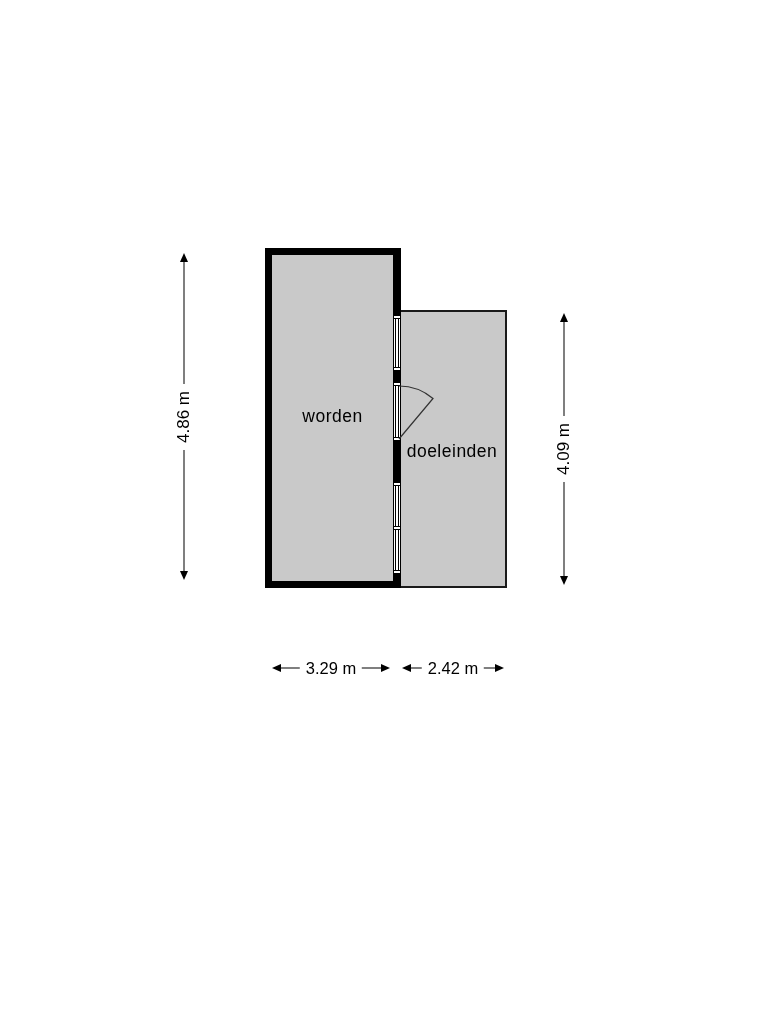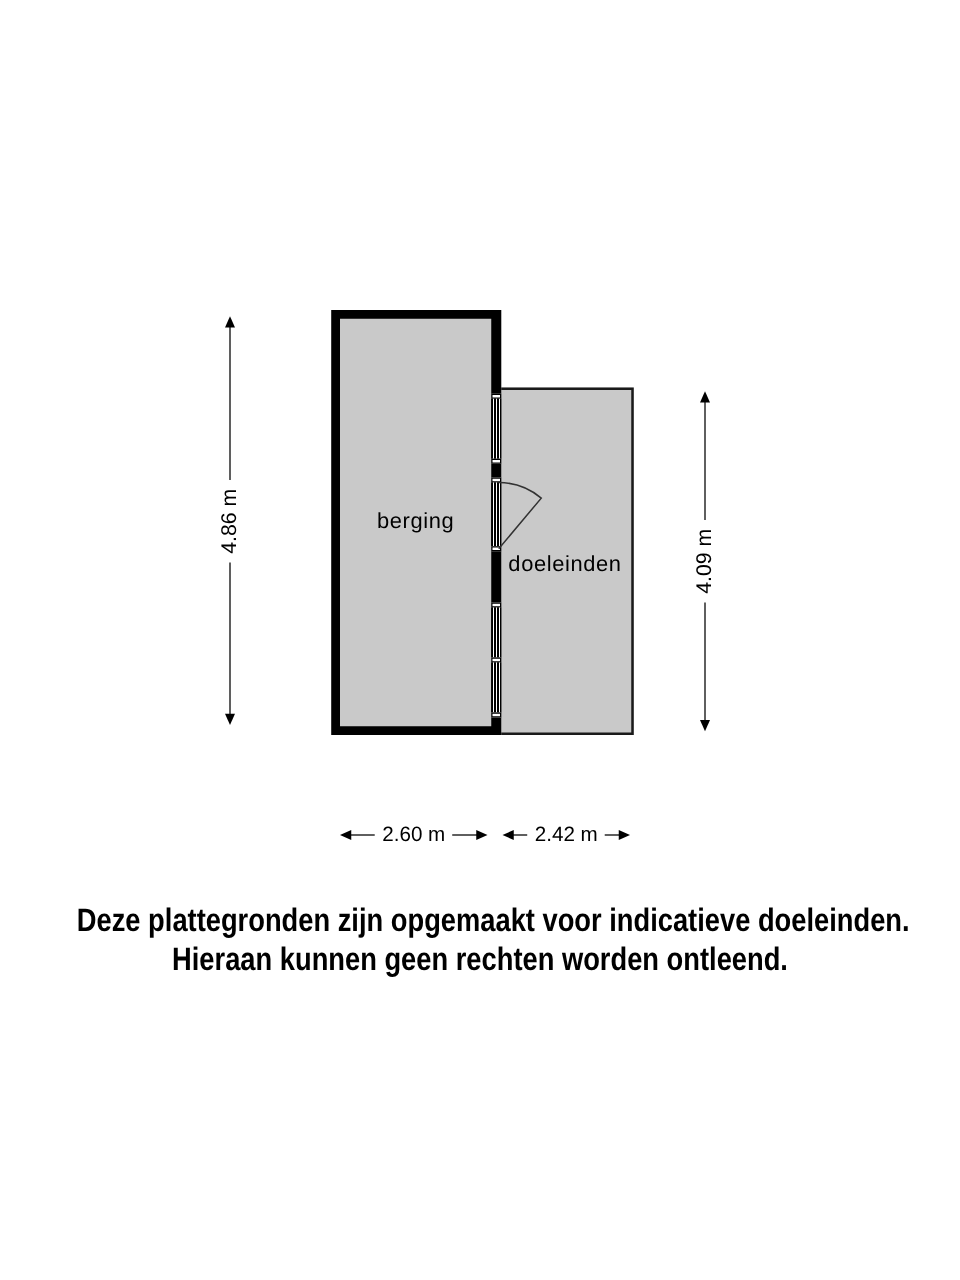--- a/index.html
+++ b/index.html
@@ -121,49 +121,45 @@
   <div class="wallseg cap-seg ws7"></div>
   <div class="wallseg window-seg ws8"></div>
   <div class="wallseg cap-seg ws9"></div>
   <div class="wallseg window-seg ws10"></div>
   <div class="wallseg cap-seg ws11"></div>
 
   <svg class="door-svg" width="48" height="62" viewBox="0 0 48 62">
     <path d="M 4 5 A 53 53 0 0 1 38 17.5 L 4 58" fill="none" stroke="#333" stroke-width="1.2"></path>
   </svg>
 
-  <div class="room-label label-berging">berging</div>
+  <div class="room-label label-berging">worden</div>
   <div class="room-label label-overkapping">doeleinden</div>
 
   <div class="dim dim-v dim-left">
     <span class="arrow arrow-up"></span>
     <div class="line"></div>
     <span class="arrow arrow-down"></span>
     <span class="dim-label">4.86 m</span>
   </div>
 
   <div class="dim dim-v dim-right">
     <span class="arrow arrow-up"></span>
     <div class="line"></div>
     <span class="arrow arrow-down"></span>
     <span class="dim-label">4.09 m</span>
   </div>
 
   <div class="dim dim-h dim-bottom-left">
     <span class="arrow arrow-left"></span>
     <div class="line"></div>
     <span class="arrow arrow-right"></span>
-    <span class="dim-label">2.60 m</span>
+    <span class="dim-label">3.29 m</span>
   </div>
 
   <div class="dim dim-h dim-bottom-right">
     <span class="arrow arrow-left"></span>
     <div class="line"></div>
     <span class="arrow arrow-right"></span>
     <span class="dim-label">2.42 m</span>
   </div>
 
-  <div class="disclaimer">
-    <span class="dline">Deze plattegronden zijn opgemaakt voor indicatieve doeleinden.</span>
-    <span class="dline">Hieraan kunnen geen rechten worden ontleend.</span>
-  </div>
 
 </div>
 
 </body></html>

